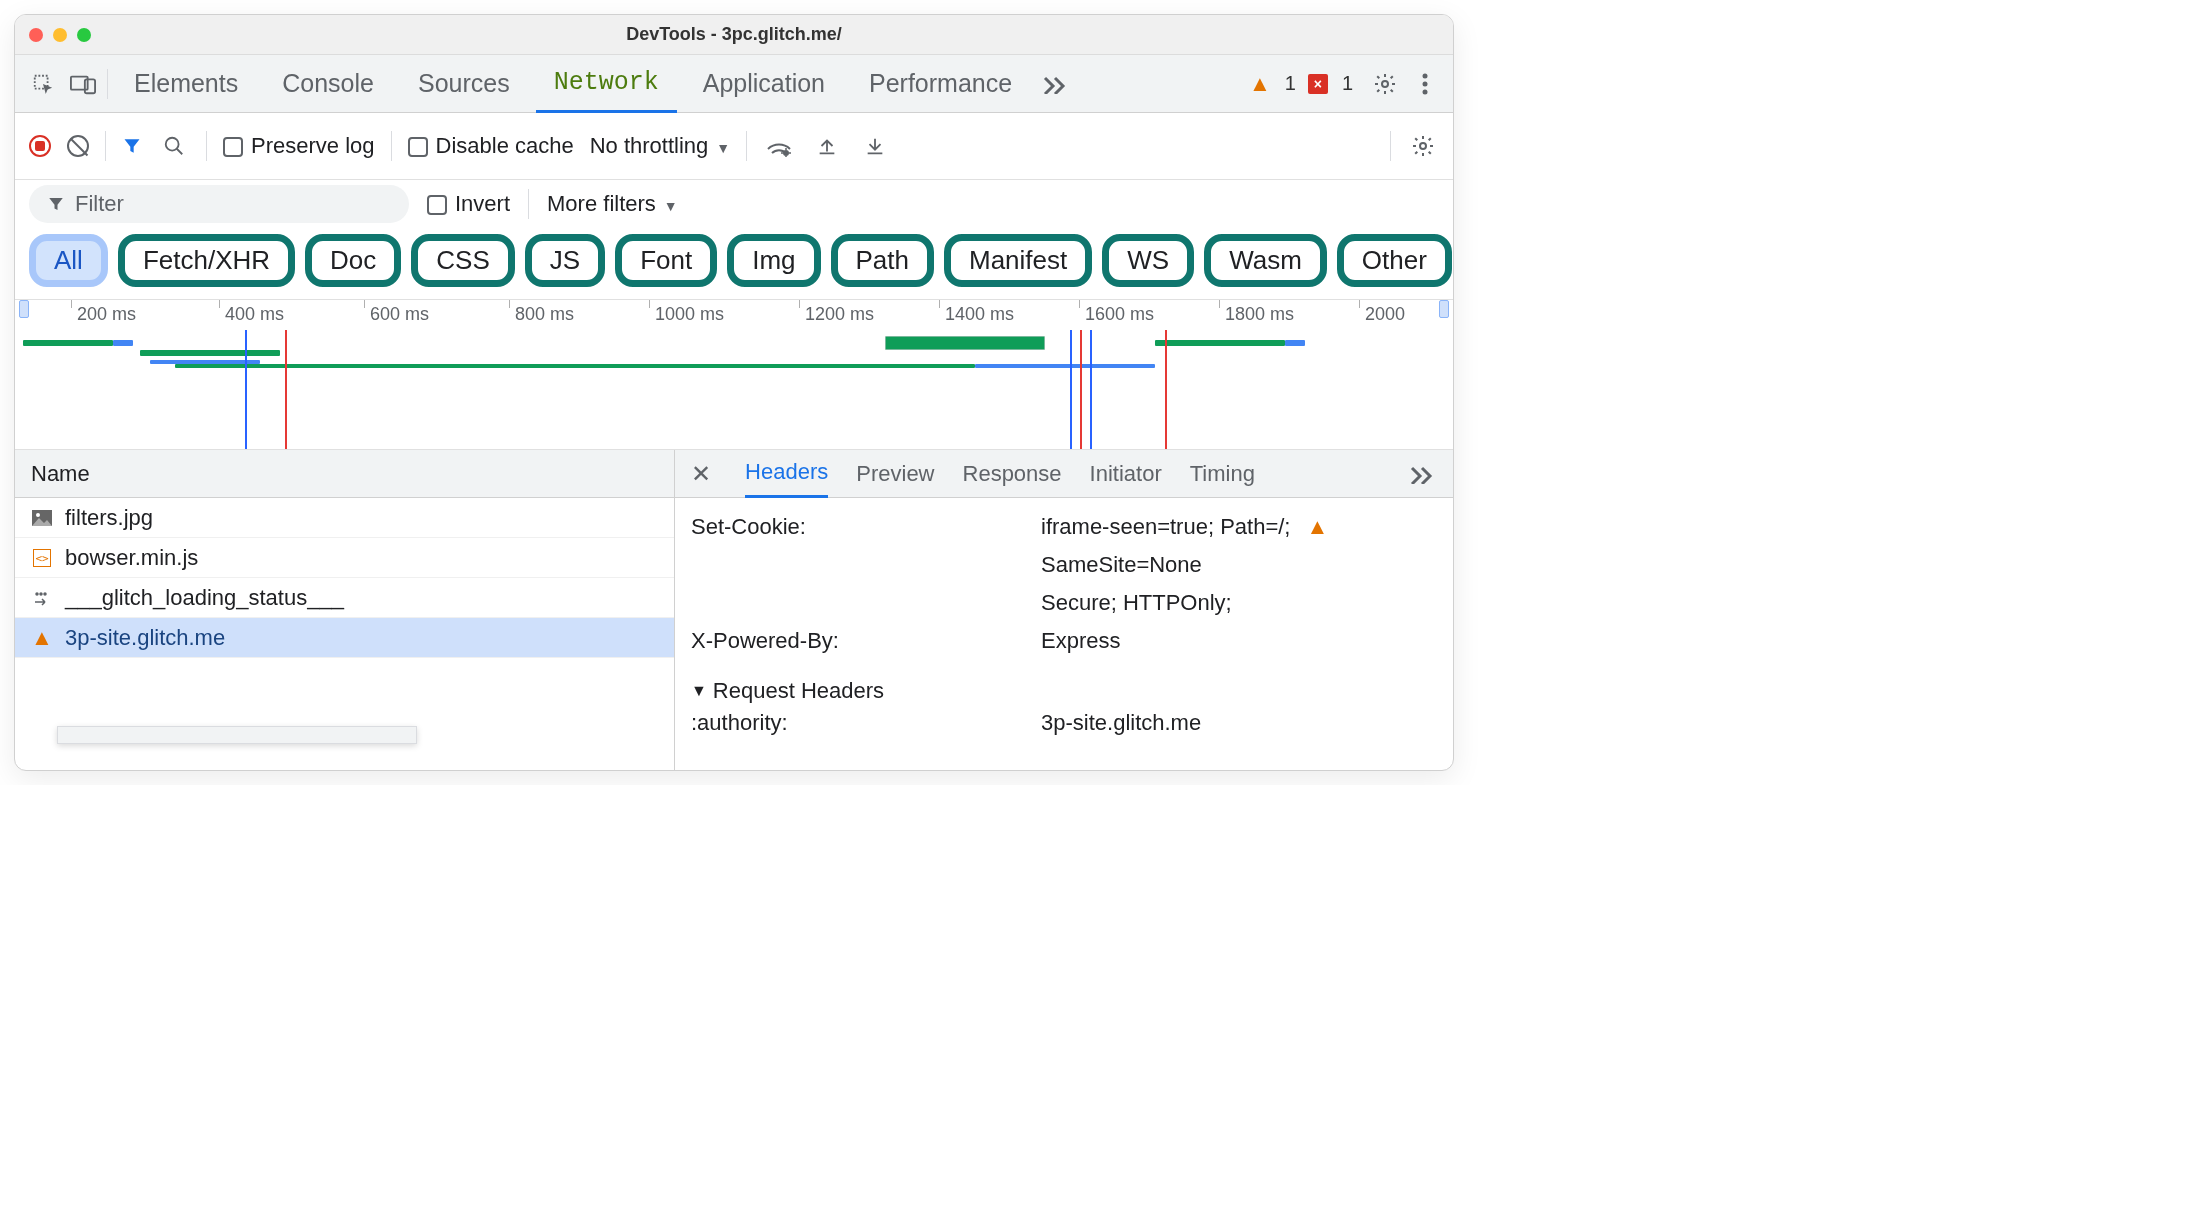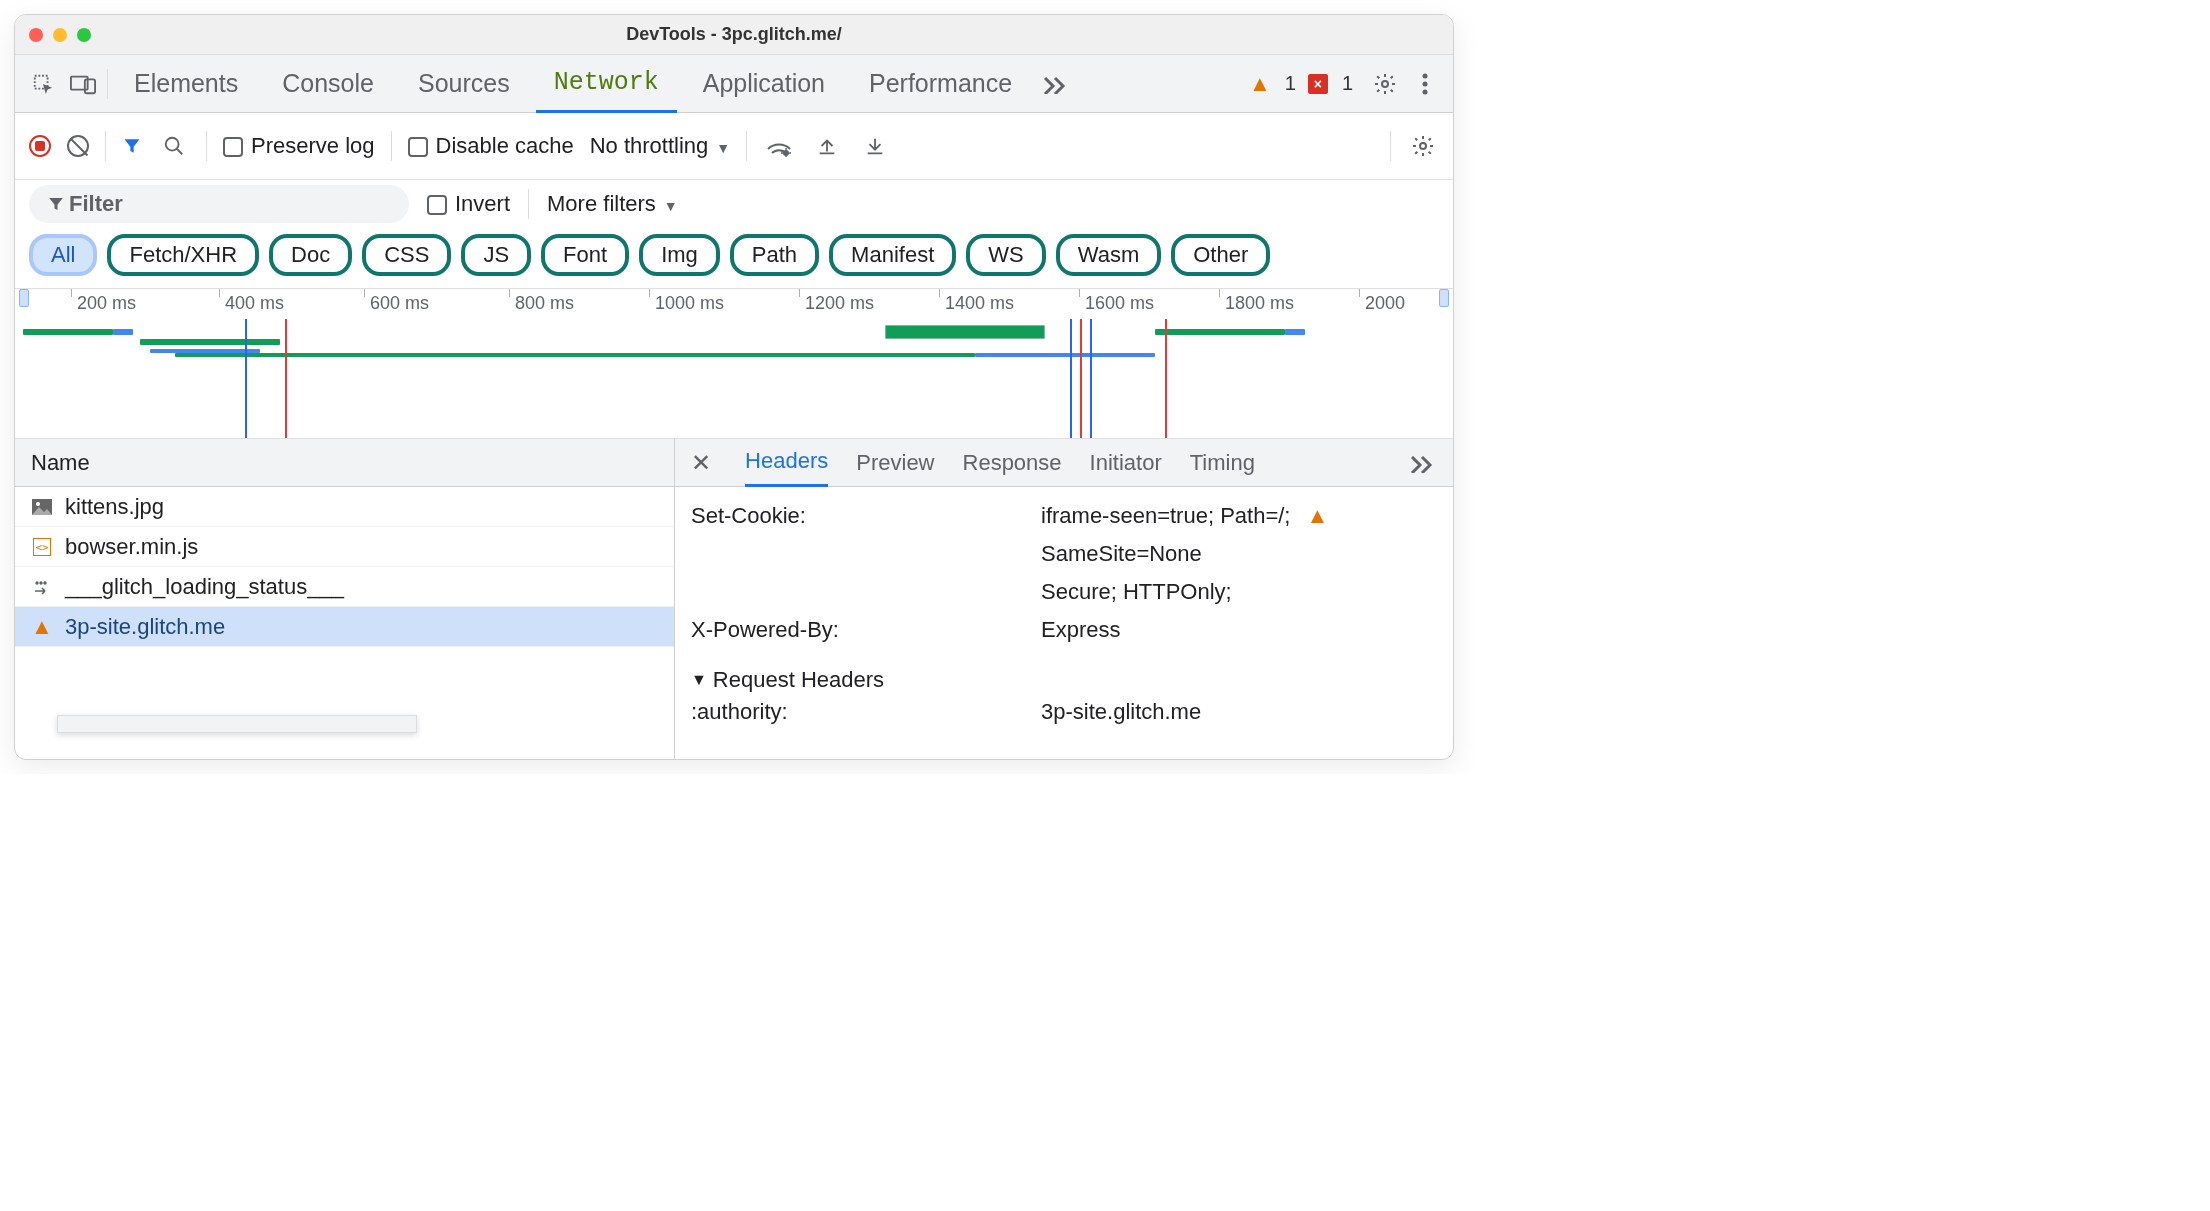--- a/index.html
+++ b/index.html
@@ -64,24 +64,24 @@
   .noentry::after{content:"";position:absolute;width:24px;height:2px;background:#5f6368;top:9px;left:-2px;transform:rotate(45deg);}
   .divider{width:1px;height:30px;background:#dadce0;}
   .funnel{color:#1a73e8;font-size:22px;}
   .chk{width:20px;height:20px;border:2px solid #5f6368;border-radius:4px;display:inline-block;vertical-align:middle;margin-right:8px;}
   .dropdown-caret{font-size:14px;color:#5f6368;margin-left:8px;}
   .right-group{margin-left:auto;display:flex;align-items:center;gap:16px;}
 
   .filterbar {
     display:flex; align-items:center; height:48px; padding:0 14px; gap:18px; font-size:22px; border-bottom:none;
   }
-  .filter-input{display:flex;align-items:center;gap:4px;background:#f1f3f4;border-radius:24px;padding:6px 18px;width:380px;color:#5f6368;font-weight:bold;}
+  .filter-input{display:flex;align-items:center;gap:10px;background:#f1f3f4;border-radius:24px;padding:6px 18px;width:380px;color:#5f6368;}
 
   .pillbar{display:flex;align-items:center;gap:10px;padding:6px 14px 12px 14px;border-bottom:1px solid #e0e0e0;}
-  .pill{border:4px solid #0f766e;border-radius:18px;padding:4px 18px;font-size:22px;color:#202124;background:#fff;}
+  .pill{border:7px solid #0f766e;border-radius:18px;padding:4px 18px;font-size:26px;color:#202124;background:#fff;}
   .pill.active{background:#d2e3fc;border-color:#a8c7fa;color:#1a56c4;}
 
   .timeline {
     height:150px; border-bottom:1px solid #e0e0e0; position:relative; overflow:hidden;
   }
   .tl-ruler{height:30px;position:relative;font-size:18px;color:#5f6368;}
   .tl-tick{position:absolute;top:4px;}
   .tl-tick::before{content:"";position:absolute;left:-6px;top:-4px;width:1px;height:8px;background:#b0b0b0;}
   .tl-body{position:relative;height:120px;}
   .tl-bar{position:absolute;height:6px;border-radius:1px;}
@@ -312,21 +312,21 @@
       <div class="col-header">Name</div>
       <div class="rows" style="position:relative;">
         <div class="row">
           <span class="ricon">
             <svg width="20" height="16" viewBox="0 0 20 16">
                 <rect width="20" height="16" fill="#666"></rect>
                 <circle cx="6" cy="5" r="2" fill="#fff"></circle>
                 <path d="M0 16 L7 8 L12 13 L15 10 L20 16 Z" fill="#aaa"></path>
               </svg>
           </span>
-          <span>kittens.jpg</span>
+          <span>filters.jpg</span>
         </div>
         <div class="row">
           <span class="ricon">
             <svg width="18" height="18" viewBox="0 0 18 18">
                 <rect width="18" height="18" fill="none" stroke="#e37400" stroke-width="2"></rect>
                 <text x="9" y="13" font-size="11" fill="#e37400" text-anchor="middle" font-family="monospace">&lt;&gt;</text>
               </svg>
           </span>
           <span>bowser.min.js</span>
         </div>

